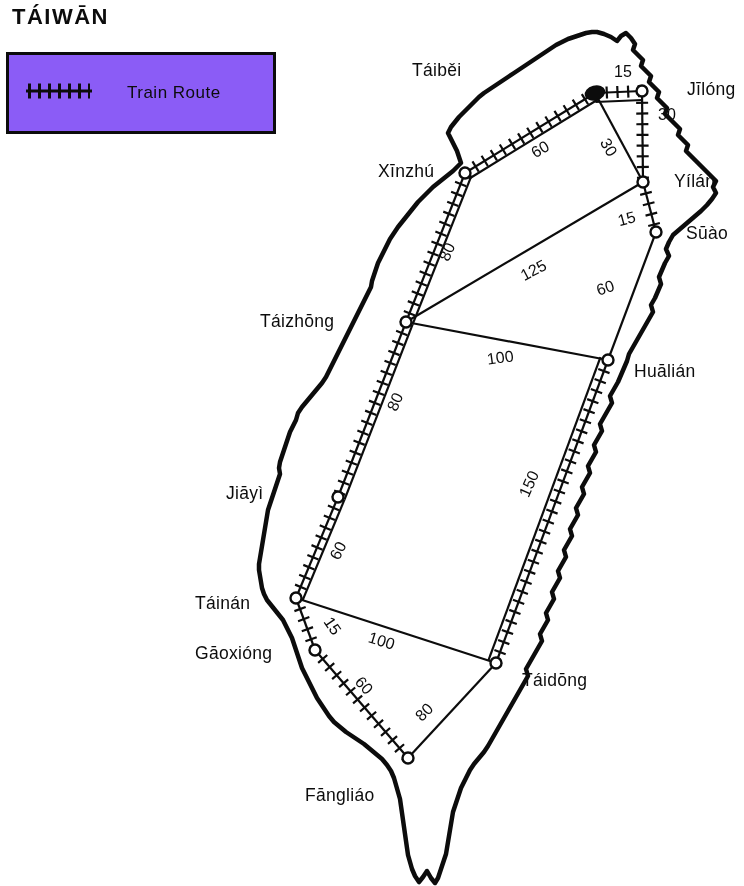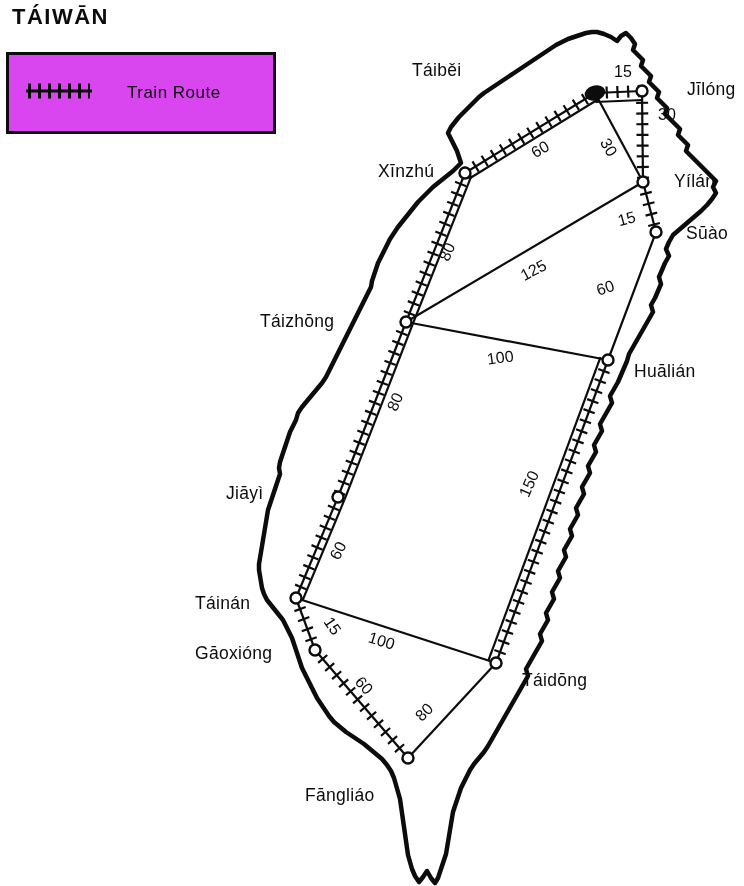--- a/index.html
+++ b/index.html
@@ -6,21 +6,21 @@
   body{
     width:744px;height:886px;position:relative;overflow:hidden;
     font-family:"Liberation Sans", sans-serif;color:#0c0c0c;
   }
   .page-title{
     position:absolute;left:12px;top:4px;
     font-size:22px;font-weight:bold;letter-spacing:1.5px;
   }
   .legend-box{
     position:absolute;left:6px;top:52px;width:264px;height:68px;
-    border:3px solid #0c0c0c;background:#d946ef;
+    border:3px solid #0c0c0c;background:#8b5cf6;
     display:flex;flex-direction:column;justify-content:center;gap:4px;
     padding:4px 0;
   }
   .legend-row{display:flex;align-items:center;height:26px;}
   .legend-sym{width:88px;padding-left:14px;flex:0 0 auto;}
   .legend-label{font-size:17px;letter-spacing:0.5px;padding-left:16px;}
   svg text{fill:#0c0c0c;}
   .dist-label{font-size:16px;}
   .city-label{font-size:17.5px;letter-spacing:0.3px;}
   #map-svg{position:absolute;left:0;top:0;}

